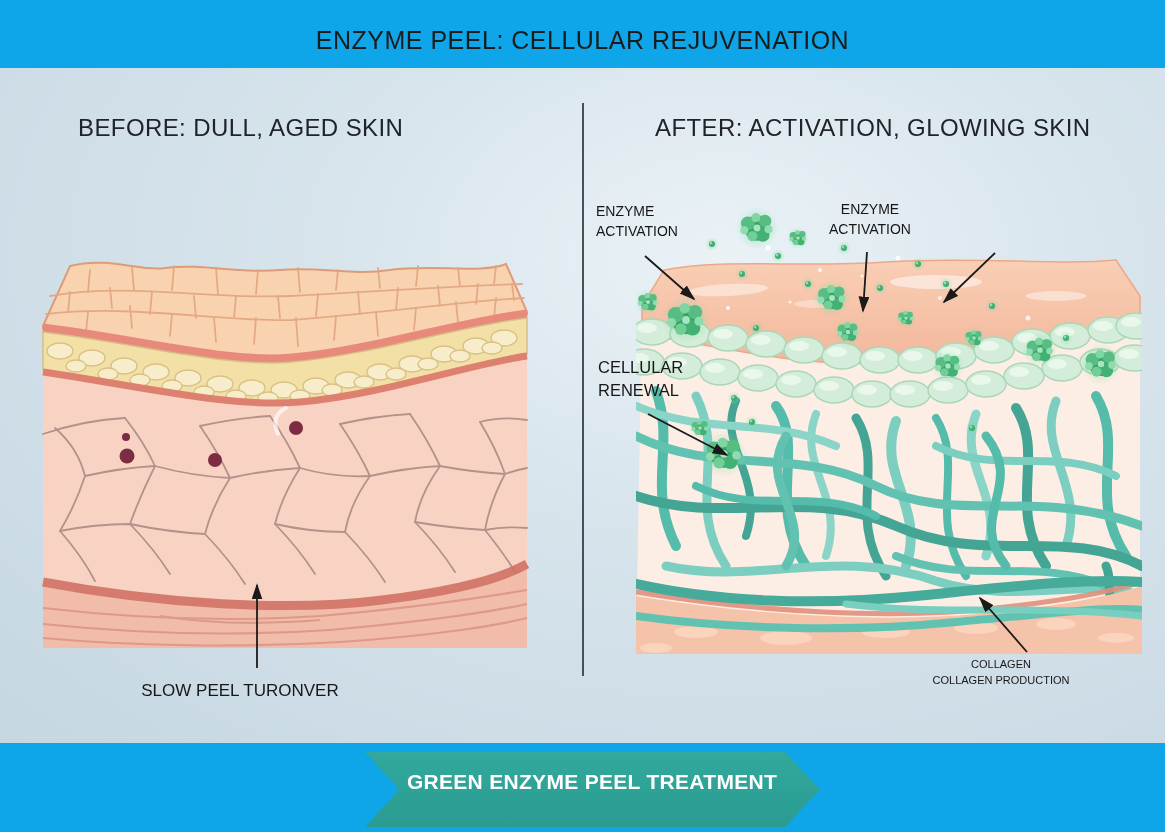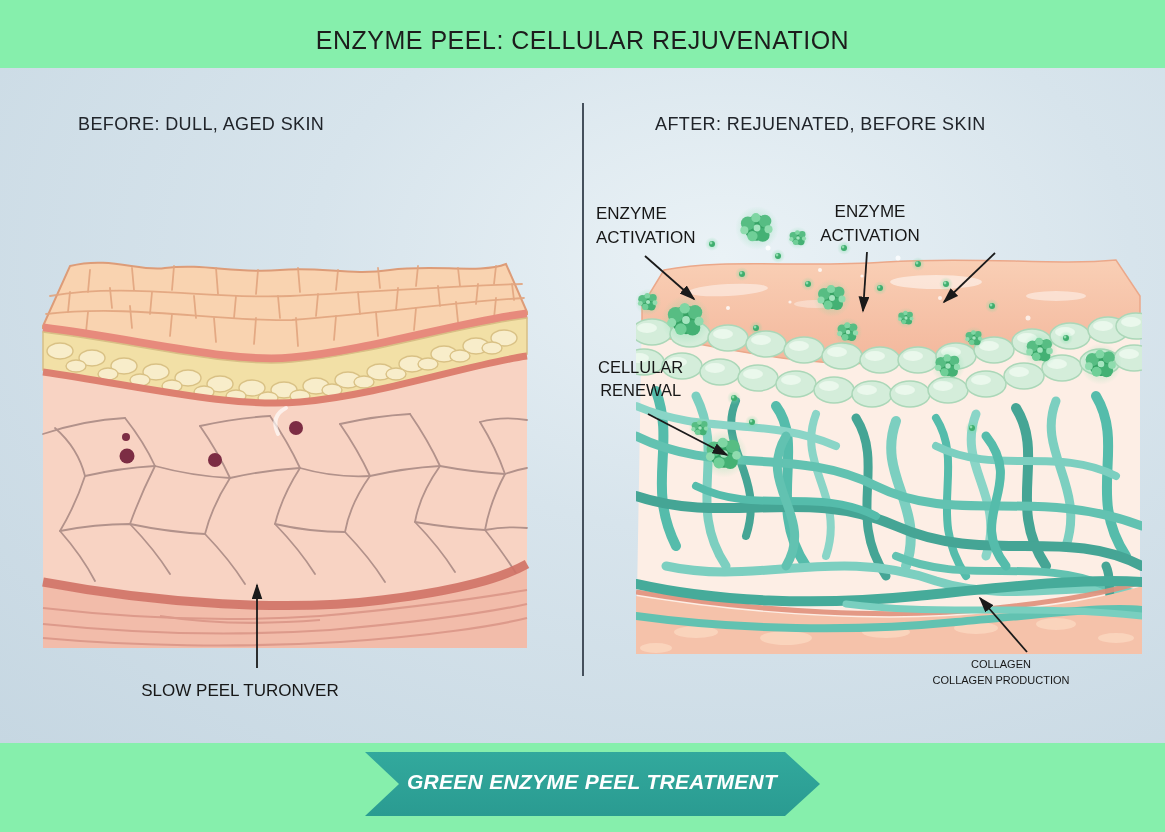--- a/index.html
+++ b/index.html
@@ -1,65 +1,64 @@
 <!DOCTYPE html>
 <html><head>
 <meta charset="utf-8">
 <style>
   html,body{margin:0;padding:0;background:#ffffff;}
   #stage{
     position:relative;width:1165px;height:832px;overflow:hidden;
-    background:#86efac;font-family:"Liberation Sans",sans-serif;color:#1b1b1b;
+    background:#0ea5e9;font-family:"Liberation Sans",sans-serif;color:#1b1b1b;
   }
   .title{
     position:absolute;top:26px;left:0;width:100%;text-align:center;
     font-size:25px;letter-spacing:.5px;color:#1c1c1c;
   }
   .blue-area{
     position:absolute;top:68px;left:0;width:1165px;height:675px;
     background:radial-gradient(ellipse at 62% 28%, #eaf2f6 0%, #d7e4ec 40%, #c6d7e2 100%);
   }
-  .panel-heading{position:absolute;font-size:18px;letter-spacing:.4px;color:#20242a;}
+  .panel-heading{position:absolute;font-size:24px;letter-spacing:.4px;color:#20242a;}
   #heading-before{left:78px;top:114px;}
   #heading-after{left:655px;top:114px;}
   .divider{position:absolute;left:582px;top:103px;width:2px;height:573px;background:#45505c;}
   .illu{position:absolute;}
   .label{
-    position:absolute;font-size:17px;line-height:1.42;color:#171717;
+    position:absolute;font-size:14px;line-height:1.42;color:#171717;
     white-space:pre-line;
   }
   #lbl-enzyme-left{left:596px;top:202px;text-align:left;}
   #lbl-enzyme-center{left:800px;top:200px;width:140px;text-align:center;}
   #lbl-exfoliation{left:988px;top:204px;width:172px;text-align:center;}
-  #lbl-cellular-renewal{left:598px;top:356px;font-size:16.5px;text-align:center;}
+  #lbl-cellular-renewal{left:598px;top:356px;font-size:16.5px;text-align:left;}
   #lbl-collagen{left:888px;top:657px;width:226px;text-align:center;font-size:11px;}
   #lbl-slow-cell{left:130px;top:679px;width:220px;text-align:center;font-size:17px;white-space:nowrap;}
   #arrows{position:absolute;left:0;top:0;pointer-events:none;}
   .banner{
-    position:absolute;left:365px;top:752px;width:455px;height:64px;
+    position:absolute;left:365px;top:752px;width:455px;height:75px;
     background:linear-gradient(180deg,#32a99d 0%,#2a9b91 100%);
     clip-path:polygon(0 0, 420px 0, 455px 50%, 420px 100%, 0 100%, 34px 50%);
-    font-style:italic;
   }
   .banner span{
     position:absolute;left:34px;right:35px;top:0;height:60px;line-height:60px;
     text-align:center;color:#ffffff;font-size:21px;font-weight:700;letter-spacing:.3px;
   }
 </style>
 </head>
 <body>
 
 <div id="stage">
 
   <div class="title">ENZYME PEEL: CELLULAR REJUVENATION</div>
 
   <div class="blue-area"></div>
 
   <div class="panel-heading" id="heading-before">BEFORE: DULL, AGED SKIN</div>
-  <div class="panel-heading" id="heading-after">AFTER: REJUENATED, BEFORE SKIN</div>
+  <div class="panel-heading" id="heading-after">AFTER: ACTIVATION, GLOWING SKIN</div>
 
   <div class="divider"></div>
 
   <svg class="illu" style="left:40px;top:256px;" width="490" height="396" viewBox="0 0 490 396">
 
     <path d="M30,10 C 70,0 100,16 125,12 C 165,7 195,18 240,14 C 280,10 310,20 350,14 C 395,8 440,18 466,8
          L487,56 L487,392 L3,392 L3,70 Z" fill="#f8d3c3"></path>
 
     <path d="M30,10 C 70,0 100,16 125,12 C 165,7 195,18 240,14 C 280,10 310,20 350,14 C 395,8 440,18 466,8
          L487,56 L487,58 C 420,66 330,95 252,102 C 190,108 100,84 3,72 L3,70 Z" fill="#f9d3b0" stroke="#dd9c78" stroke-width="2"></path>

